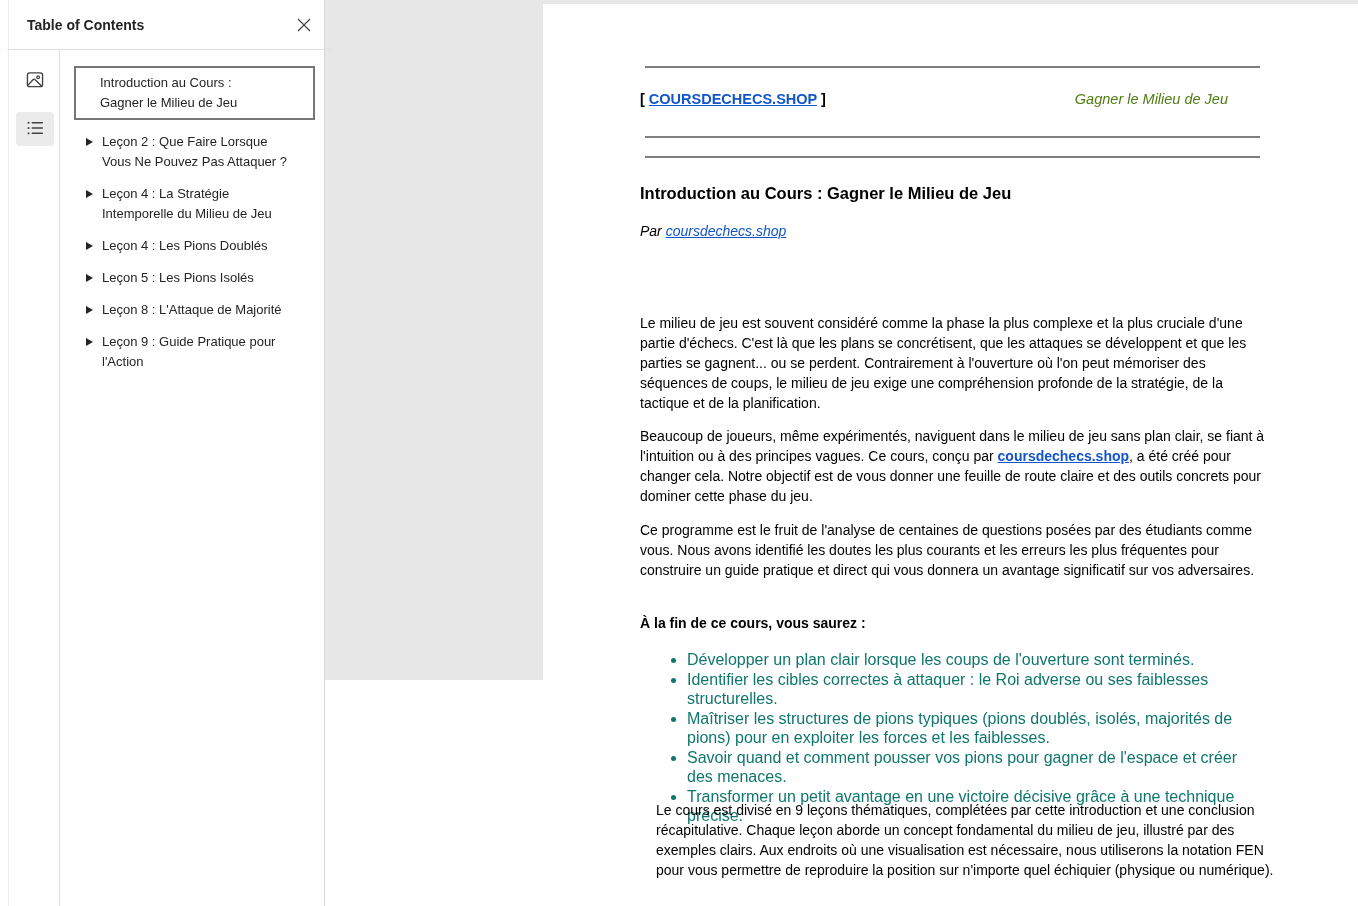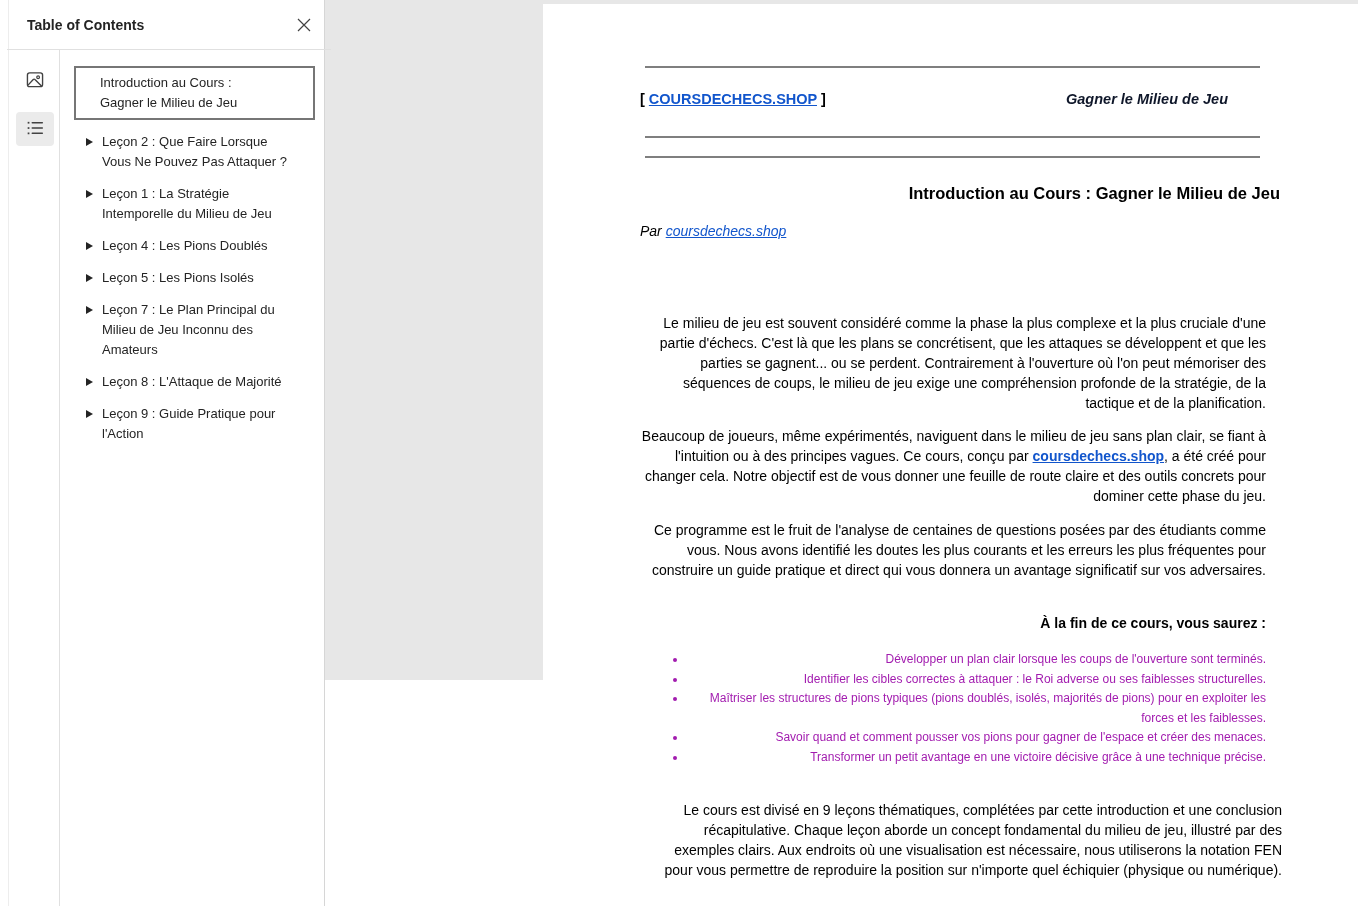--- a/index.html
+++ b/index.html
@@ -28,45 +28,45 @@
   .toc-item .tri { position:absolute; left:12px; top:6px; width:0; height:0;
                    border-left:7px solid #242424; border-top:4.5px solid transparent;
                    border-bottom:4.5px solid transparent; }
   .toc-item .lbl { display:block; padding-left:28px; max-width:218px; }
   .toc-item .lbl span { display:inline-block; max-width:185px; }
   .toc-item.selected { border:2px solid #767676; padding:5px 4px 5px 24px; }
   .toc-item.selected .lbl { padding-left:0; }
   .toc-item.selected .lbl span { max-width:170px; }
 
   
-  .canvas { flex:1; background:#e7e7e7; height:680px;text-align:right; }
+  .canvas { flex:1; background:#e7e7e7; height:680px; }
   .page { position:relative; margin:4px 0 0 218px; width:815px; height:902px; background:#fff; }
 
   .rule { position:absolute; left:102px; width:615px; height:2px; background:#7f7f7f; }
   .rule1 { top:62px; } .rule2 { top:132px; } .rule3 { top:152px; }
 
   .doc-header { position:absolute; left:97px; top:87px; width:626px;
                 display:flex; justify-content:space-between; font-size:14.5px; }
   .doc-header .hleft { font-weight:700; color:#000; }
-  .doc-header .hright { font-style:italic; color:#0f172a; padding-right:38px;font-weight:bold; }
+  .doc-header .hright { font-style:italic; color:#4d7c0f; padding-right:38px; }
   a.doclink { color:#1155cc; text-decoration:underline; cursor:pointer; }
   .hleft a.doclink { font-weight:700; }
 
   .doc-title { position:absolute; left:97px; top:180px; width:640px;
                font-size:16.5px; font-weight:700; color:#000; }
   .byline { position:absolute; left:97px; top:219px; font-size:14px; font-style:italic; color:#000; }
   .byline a { font-style:italic; }
 
   .para { position:absolute; left:97px; width:626px; font-size:14px; line-height:20px; color:#000; }
   .p1 { top:255px; } .p2 { top:309px; } .p3 { top:422px; } .p4 { top:516px; }
   .p3 a.doclink { font-weight:700; }
   .list-head { top:609px; font-weight:700; }
   .doc-list { position:absolute; left:97px; top:646px; width:626px; }
   .doc-list ul { margin:0; padding-left:47px; }
-  .doc-list li { font-size:12px; line-height:19.5px; color:#a21caf; width:579px; }
+  .doc-list li { font-size:16px; line-height:19.5px; color:#0f766e; width:579px; }
   .p5 { top:796px;margin-left:16px; }
 </style>
 </head>
 <body>
 
 <div class="app">
 
   <aside class="toc-pane">
     <div class="toc-gutter"></div>
 
@@ -110,33 +110,29 @@
     <nav class="toc-list">
       <div class="toc-item selected">
         <span class="lbl"><span>Introduction au Cours : Gagner le Milieu de Jeu</span></span>
       </div>
       <div class="toc-item">
         <span class="tri"></span>
         <span class="lbl"><span>Leçon 2 : Que Faire Lorsque Vous Ne Pouvez Pas Attaquer ?</span></span>
       </div>
       <div class="toc-item">
         <span class="tri"></span>
-        <span class="lbl"><span>Leçon 1 : La Stratégie Intemporelle du Milieu de Jeu</span></span>
+        <span class="lbl"><span>Leçon 4 : La Stratégie Intemporelle du Milieu de Jeu</span></span>
       </div>
       <div class="toc-item">
         <span class="tri"></span>
         <span class="lbl"><span>Leçon 4 : Les Pions Doublés</span></span>
       </div>
       <div class="toc-item">
         <span class="tri"></span>
         <span class="lbl"><span>Leçon 5 : Les Pions Isolés</span></span>
-      </div>
-      <div class="toc-item">
-        <span class="tri"></span>
-        <span class="lbl"><span>Leçon 7 : Le Plan Principal du Milieu de Jeu Inconnu des Amateurs</span></span>
       </div>
       <div class="toc-item">
         <span class="tri"></span>
         <span class="lbl"><span>Leçon 8 : L'Attaque de Majorité</span></span>
       </div>
       <div class="toc-item">
         <span class="tri"></span>
         <span class="lbl"><span>Leçon 9 : Guide Pratique pour l'Action</span></span>
       </div>
     </nav>

